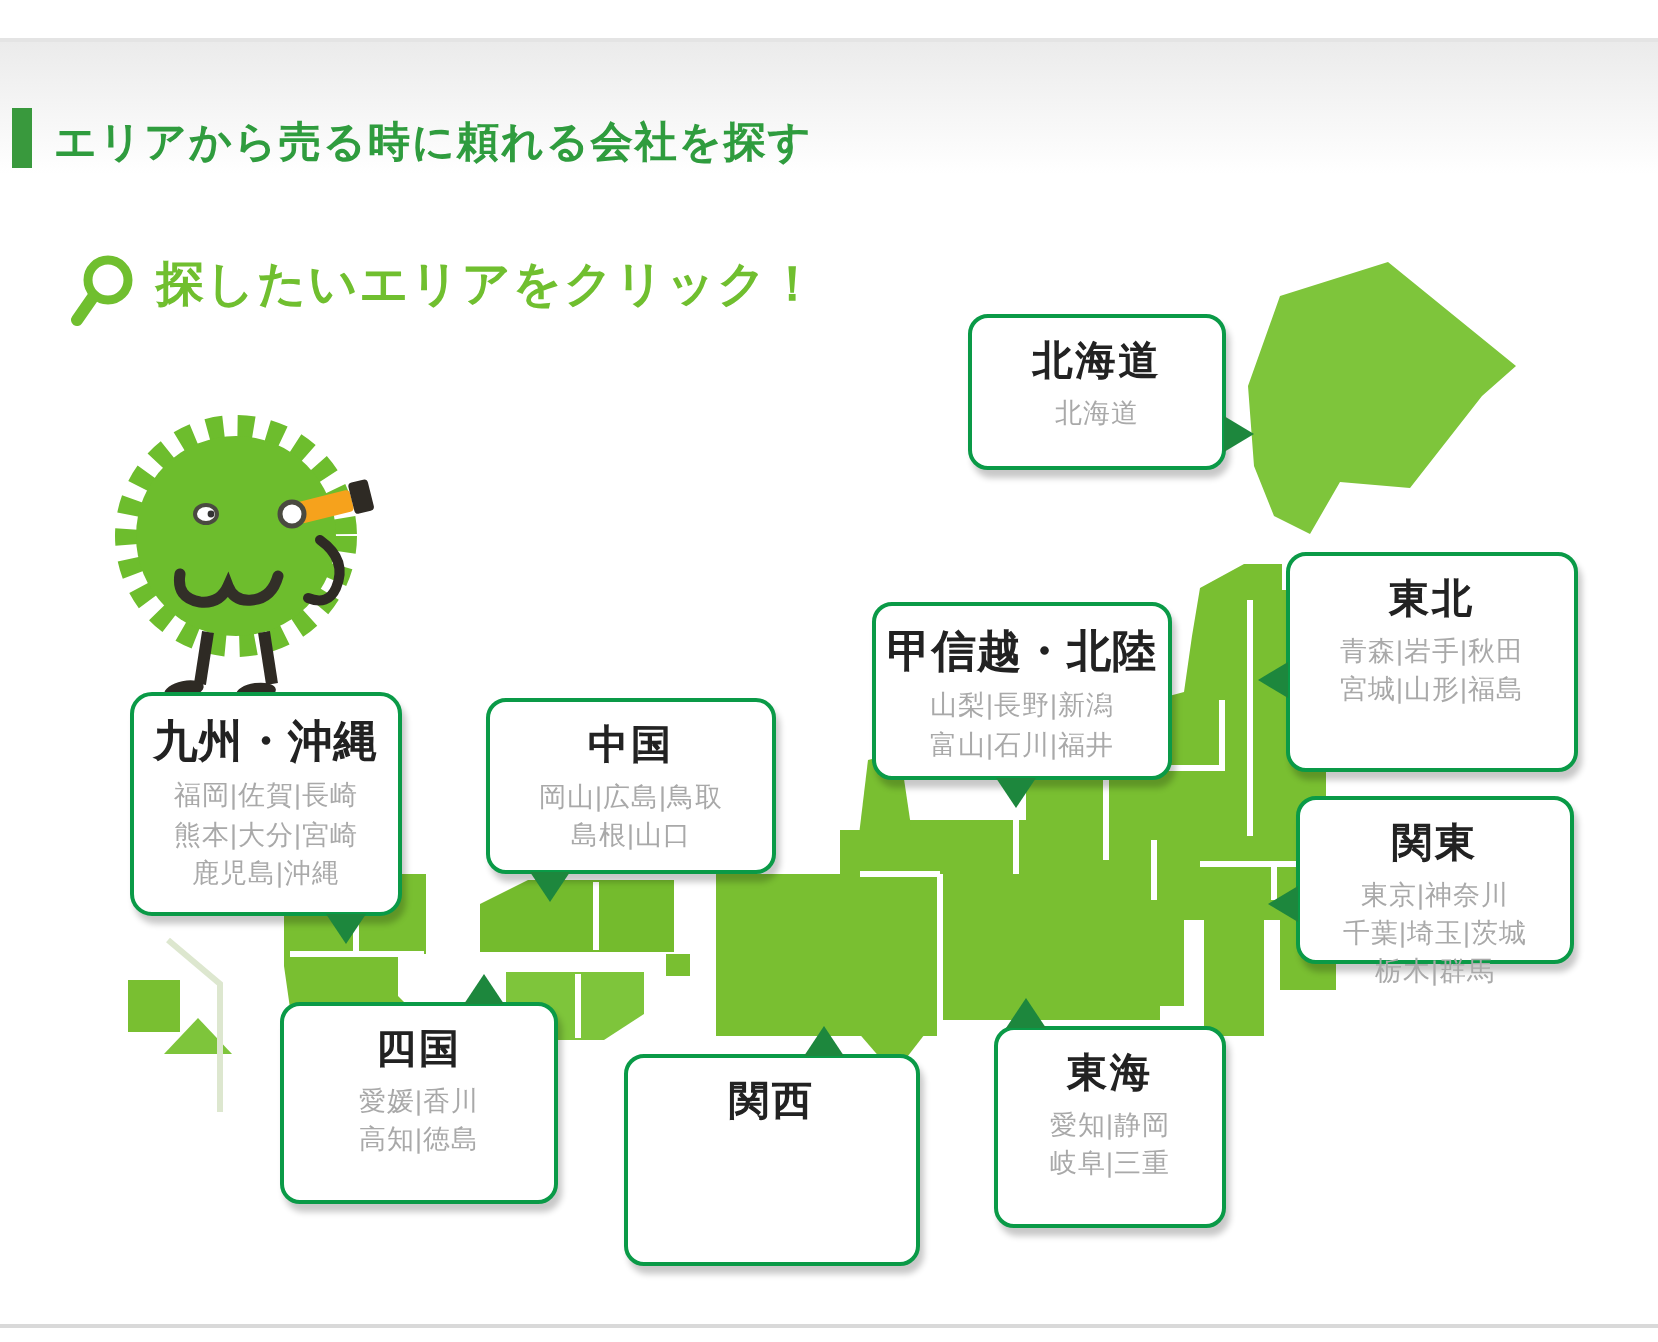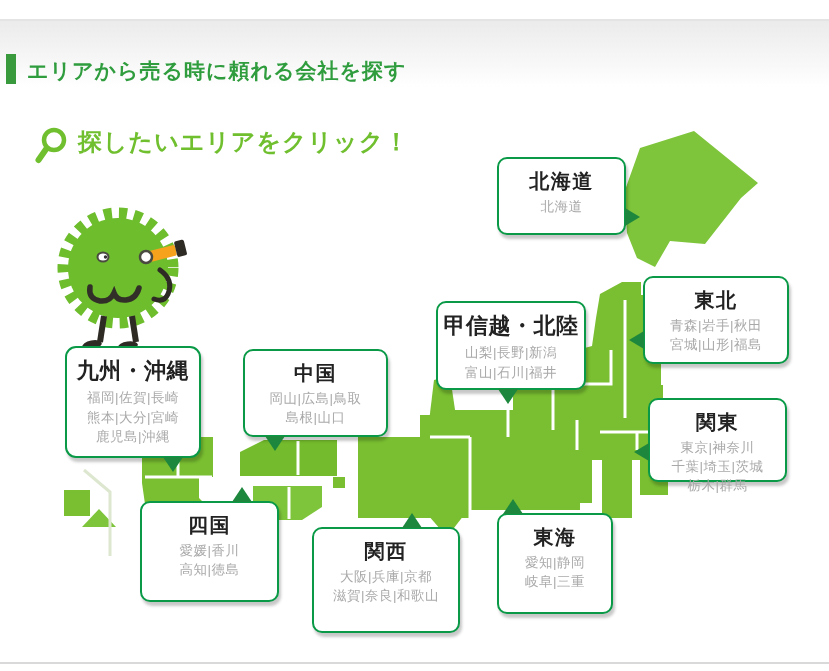--- a/index.html
+++ b/index.html
@@ -119,29 +119,29 @@
 
       <g transform="rotate(-14 150 258)">
         <rect x="150" y="251" width="27" height="11" rx="2" fill="#f6a21c"></rect>
         <rect x="177" y="248" width="10" height="16" rx="2" fill="#2e2a24"></rect>
       </g>
       <circle cx="146" cy="257" r="6" fill="#fff" stroke="#4a4a40" stroke-width="2.5"></circle>
       <path d="M160,270 q14,10 8,24 q-4,9 -14,5" stroke="#2e2a24" stroke-width="5" fill="none" stroke-linecap="round"></path>
     </g>
   </svg>
 
-  <div class="region-box" style="left:497px;top:157px;width:129px;height:78px;">
+  <div class="region-box" style="left:484px;top:157px;width:129px;height:78px;">
     <div class="ptr ptr-right" style="top:49px;"></div>
     <div class="region-title">北海道</div>
     <div class="region-lines">
       <div>北海道</div>
     </div>
   </div>
 
-  <div class="region-box" style="left:643px;top:276px;width:146px;height:88px;">
+  <div class="region-box" style="left:643px;top:276px;width:146px;height:110px;">
     <div class="ptr ptr-left" style="top:53px;"></div>
     <div class="region-title">東北</div>
     <div class="region-lines">
       <div>青森|岩手|秋田</div>
       <div>宮城|山形|福島</div>
     </div>
   </div>
 
   <div class="region-box" style="left:436px;top:301px;width:150px;height:89px;">
     <div class="ptr ptr-down" style="left:60px;"></div>
@@ -186,24 +186,20 @@
     <div class="region-title">四国</div>
     <div class="region-lines">
       <div>愛媛|香川</div>
       <div>高知|徳島</div>
     </div>
   </div>
 
   <div class="region-box" style="left:312px;top:527px;width:148px;height:106px;">
     <div class="ptr ptr-up" style="left:88px;"></div>
     <div class="region-title">関西</div>
-    <div class="region-lines">
-      <div>大阪|兵庫|京都</div>
-      <div>滋賀|奈良|和歌山</div>
-    </div>
   </div>
 
   <div class="region-box" style="left:497px;top:513px;width:116px;height:101px;">
     <div class="ptr ptr-up" style="left:4px;"></div>
     <div class="region-title">東海</div>
     <div class="region-lines">
       <div>愛知|静岡</div>
       <div>岐阜|三重</div>
     </div>
   </div>

